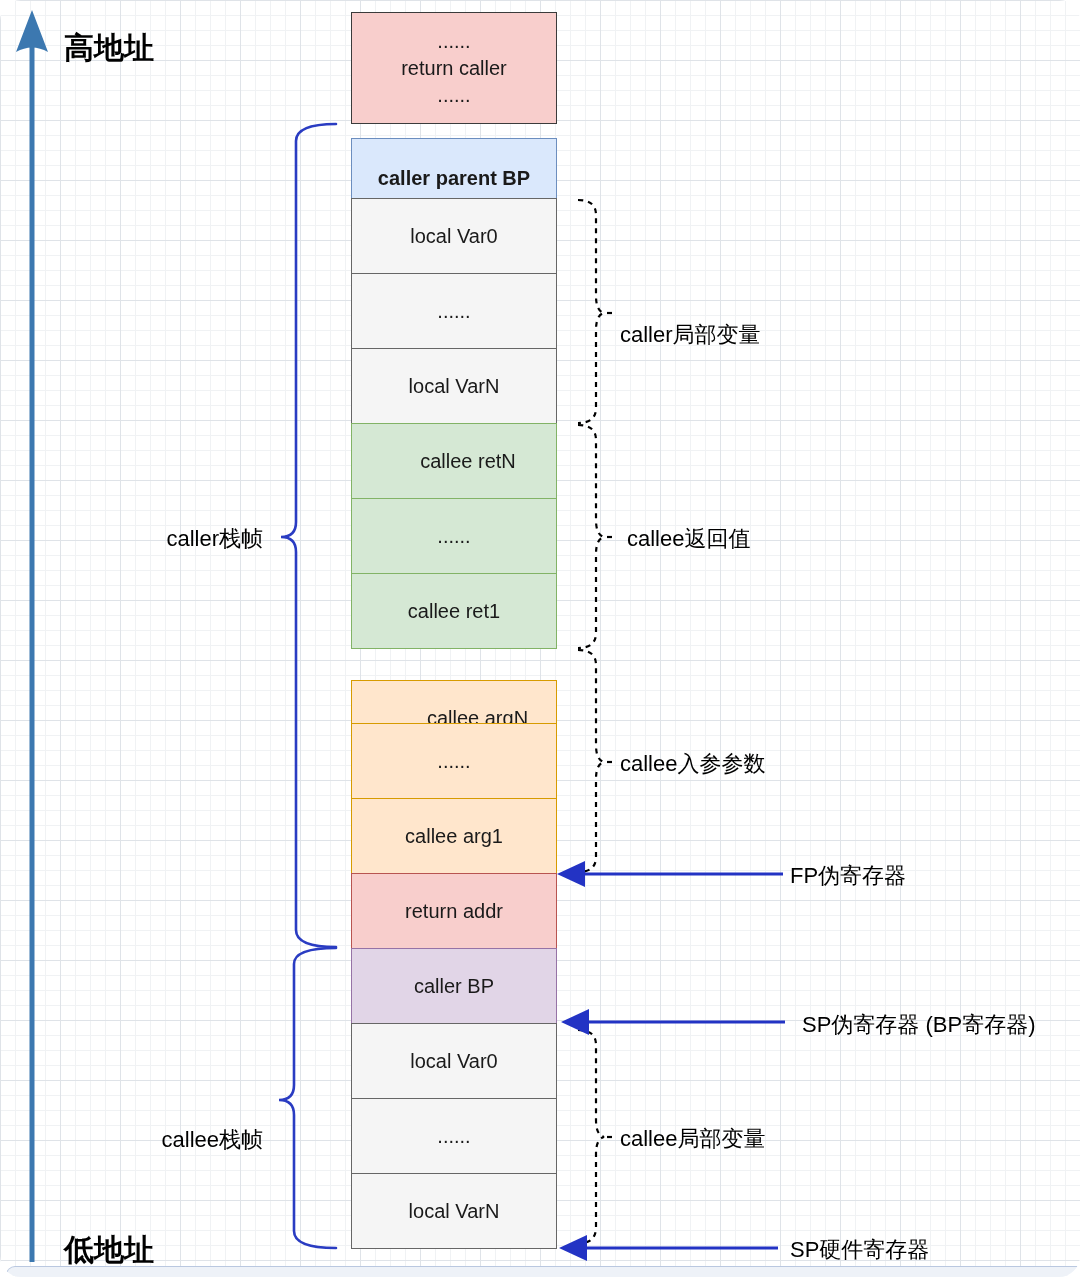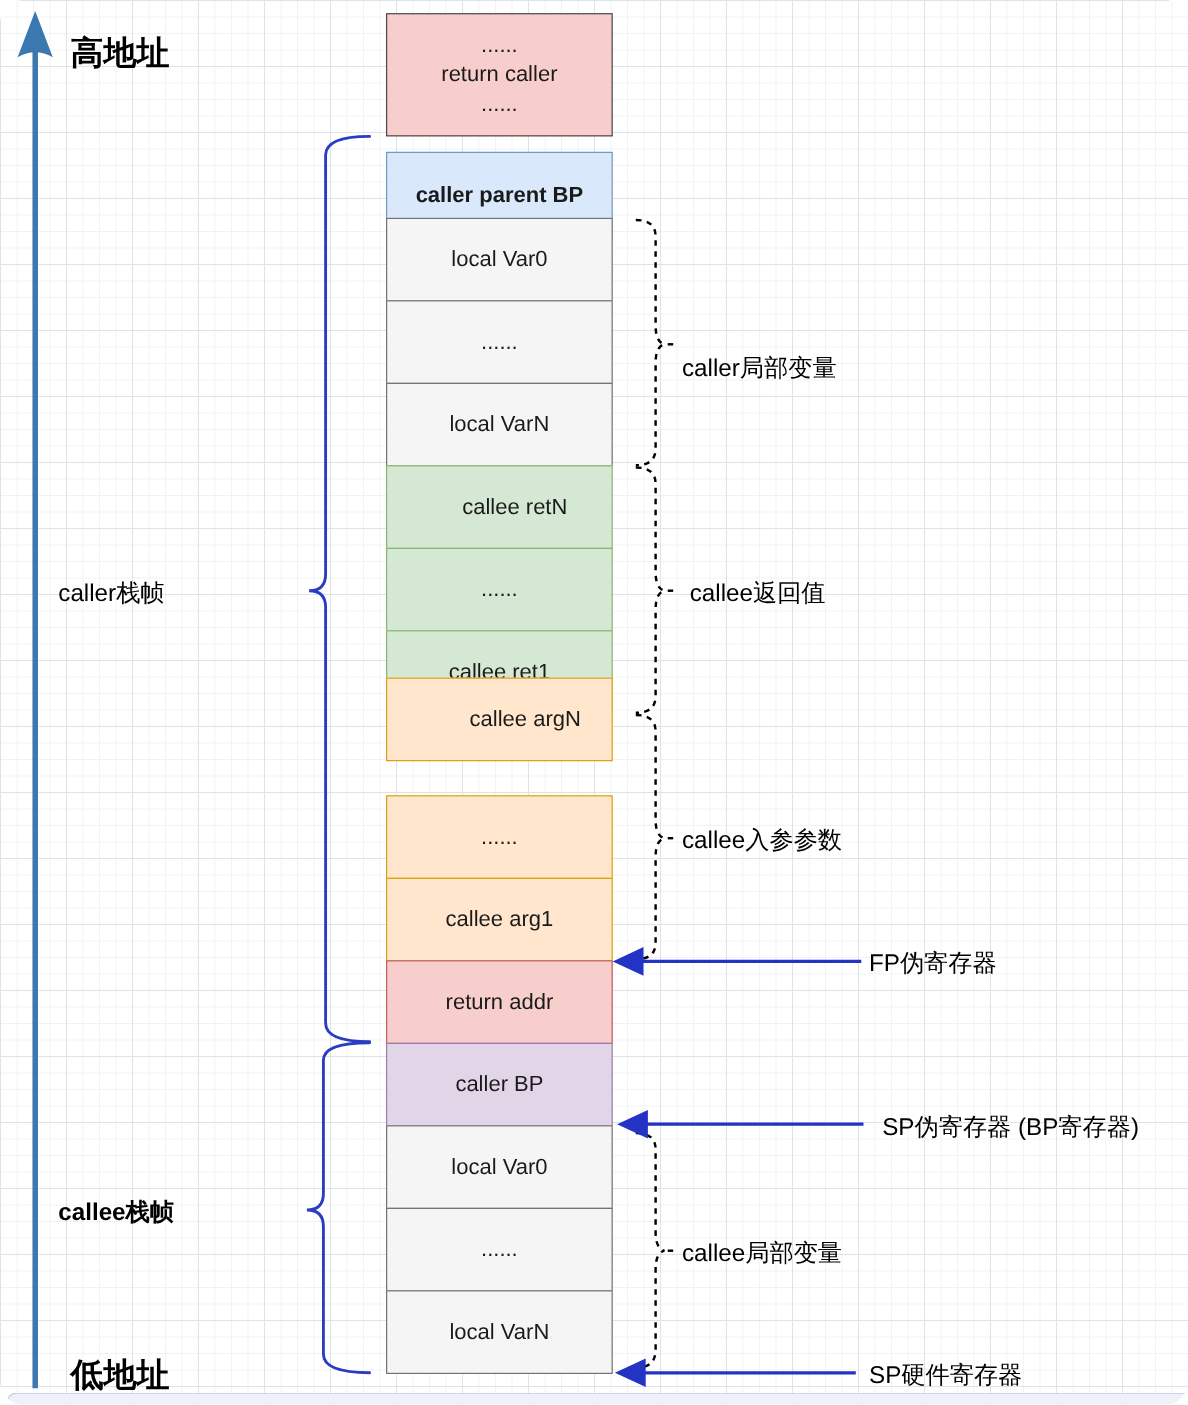--- a/index.html
+++ b/index.html
@@ -20,21 +20,21 @@
   #overlay{position:absolute;left:0;top:0;width:1080px;height:1277px;pointer-events:none;}
   .stack-row{
     position:absolute;left:351px;width:206px;
     box-sizing:border-box;border:1px solid #666;
     display:flex;flex-direction:column;align-items:center;justify-content:center;
     font-size:20px;color:#1a1a1a;line-height:27px;text-align:center;
   }
   .side-label{
     position:absolute;font-size:22px;color:#000;white-space:nowrap;
   }
-  .frame-label{width:210px;}
+  .frame-label{width:210px;text-align:right;}
   .addr-label{
     position:absolute;font-size:30px;font-weight:bold;color:#000;white-space:nowrap;
   }
   .bottom-strip{
     position:absolute;left:6px;top:1266px;width:1080px;height:14px;
     box-sizing:border-box;background:#eef2f8;
     border:1px solid #bac8e0;border-bottom:none;
     border-radius:9px 9px 0 0;
   }
 </style>
@@ -113,21 +113,21 @@
       </div>
       <div class="stack-row" style="top: 423px; height: 76px; background: rgb(213, 232, 212); border-color: rgb(130, 179, 102); padding-left: 28px;">
         <div>callee retN</div>
       </div>
       <div class="stack-row" style="top: 498px; height: 76px; background: rgb(213, 232, 212); border-color: rgb(130, 179, 102);">
         <div>......</div>
       </div>
       <div class="stack-row" style="top: 573px; height: 76px; background: rgb(213, 232, 212); border-color: rgb(130, 179, 102);">
         <div>callee ret1</div>
       </div>
-      <div class="stack-row" style="top: 616px; height: 76px; background: rgb(255, 230, 204); border-color: rgb(215, 155, 0); padding-left: 47px;">
+      <div class="stack-row" style="top: 680px; height: 76px; background: rgb(255, 230, 204); border-color: rgb(215, 155, 0); padding-left: 47px;">
         <div>callee argN</div>
       </div>
       <div class="stack-row" style="top: 723px; height: 76px; background: rgb(255, 230, 204); border-color: rgb(215, 155, 0);">
         <div>......</div>
       </div>
       <div class="stack-row" style="top: 798px; height: 76px; background: rgb(255, 230, 204); border-color: rgb(215, 155, 0);">
         <div>callee arg1</div>
       </div>
       <div class="stack-row" style="top: 873px; height: 76px; background: rgb(248, 206, 204); border-color: rgb(184, 84, 80); justify-content: center;">
         <div>return addr</div>
@@ -140,21 +140,21 @@
       </div>
       <div class="stack-row" style="top: 1098px; height: 76px; background: rgb(245, 245, 245); border-color: rgb(102, 102, 102);">
         <div>......</div>
       </div>
       <div class="stack-row" style="top: 1173px; height: 76px; background: rgb(245, 245, 245); border-color: rgb(102, 102, 102);">
         <div>local VarN</div>
       </div>
     </div>
 
   <div class="side-label frame-label" style="left:53px;top:524px;">caller栈帧</div>
-  <div class="side-label frame-label" style="left:53px;top:1087px;font-weight:bold;">callee栈帧</div>
+  <div class="side-label frame-label" style="left:53px;top:1125px;">callee栈帧</div>
 
   <div class="side-label" style="left:620px;top:288px;margin-top:32px;">caller局部变量</div>
   <div class="side-label" style="left:627px;top:524px;">callee返回值</div>
   <div class="side-label" style="left:620px;top:749px;">callee入参参数</div>
   <div class="side-label" style="left:620px;top:1124px;">callee局部变量</div>
 
   <div class="side-label" style="left:790px;top:861px;">FP伪寄存器</div>
   <div class="side-label" style="left:802px;top:1010px;">SP伪寄存器 (BP寄存器)</div>
   <div class="side-label" style="left:790px;top:1235px;">SP硬件寄存器</div>
 

